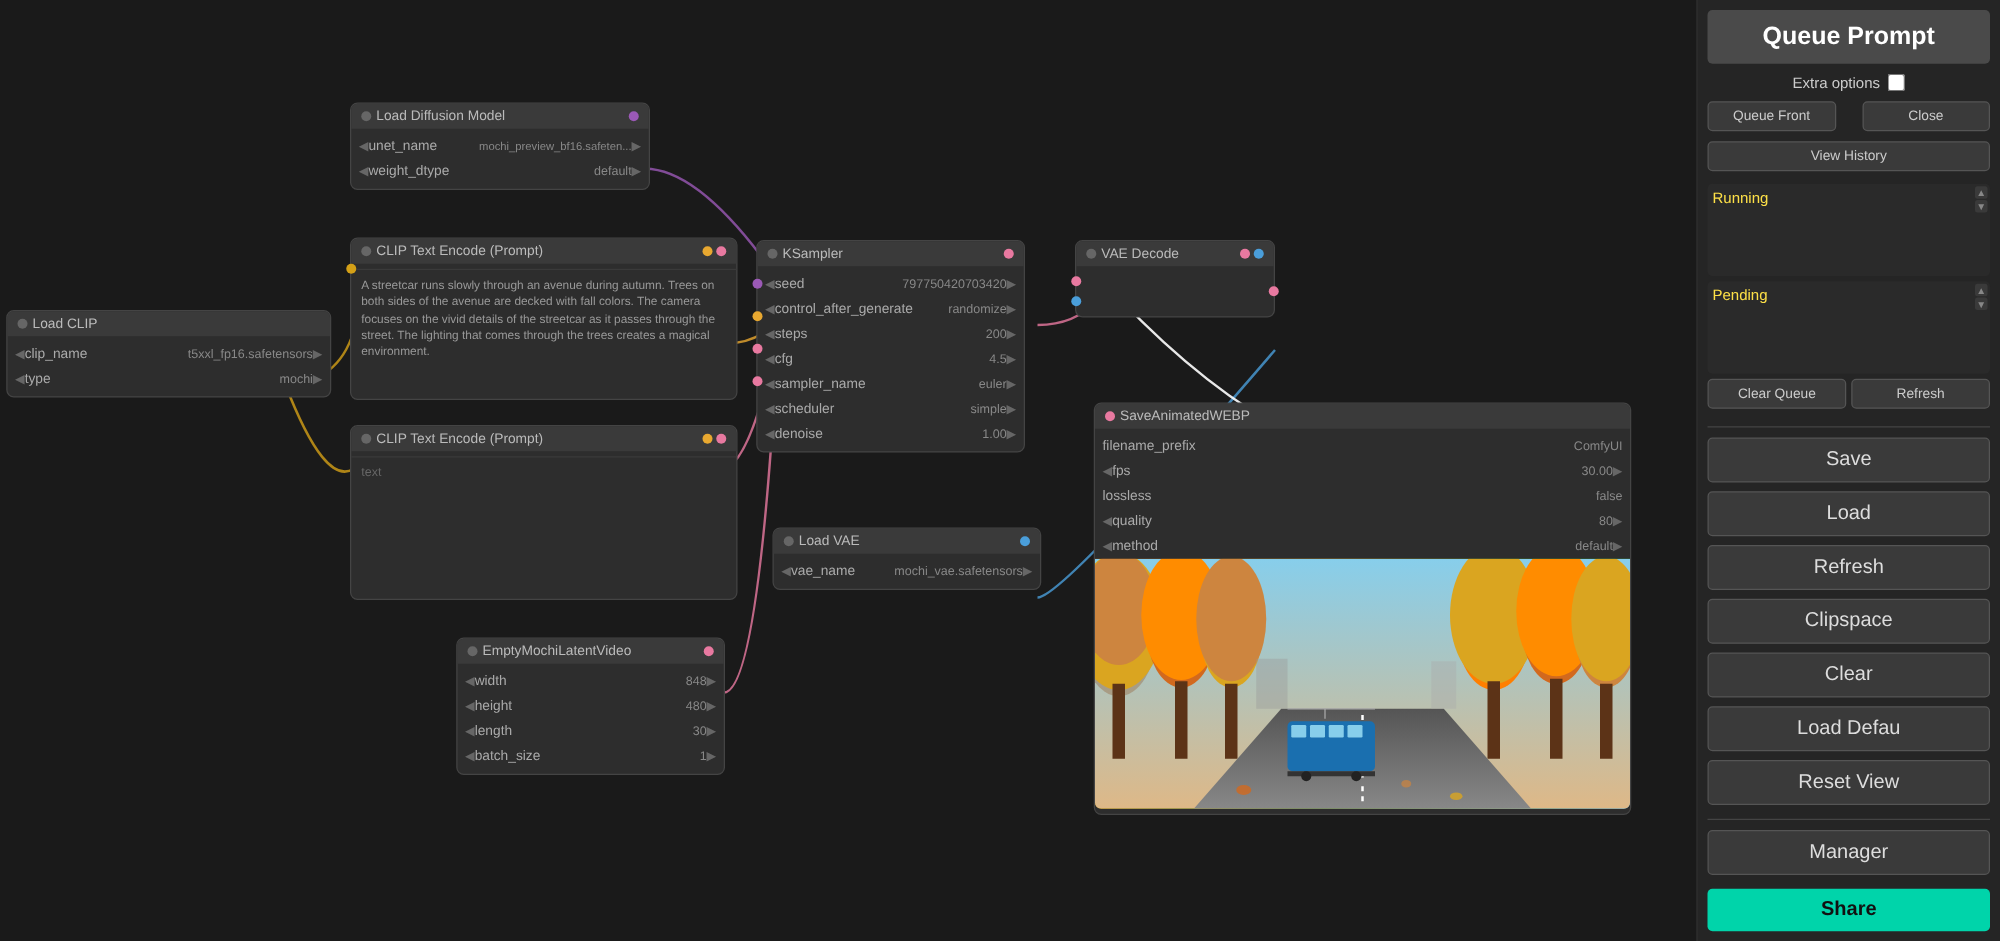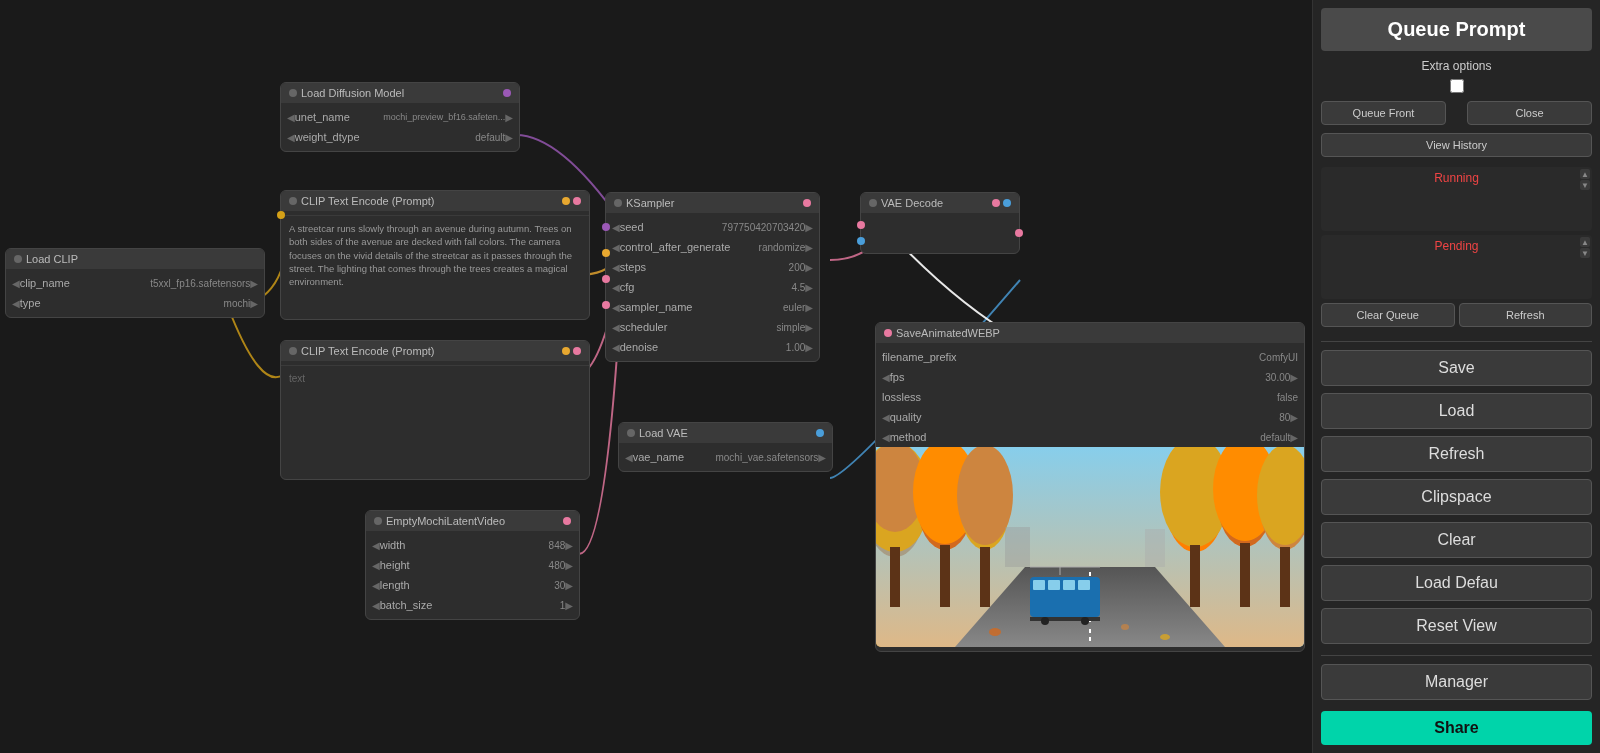--- a/index.html
+++ b/index.html
@@ -17,21 +17,21 @@
     
     #canvas-area {
       flex: 1;
       background: #1a1a1a;
       position: relative;
       overflow: hidden;
     }
 
     
     #right-panel {
-      width: 288px;
+      width: 243px;
       background: #252525;
       display: flex;
       flex-direction: column;
       border-left: 1px solid #333;
       padding: 8px;
       gap: 4px;
       overflow-y: auto;
     }
 
     
@@ -115,21 +115,20 @@
     }
 
     .extra-options-row {
       display: flex;
       align-items: center;
       justify-content: center;
       gap: 6px;
       font-size: 12px;
       color: #ccc;
       margin-bottom: 4px;
-      flex-direction: column;
     }
     .extra-options-cb {
       width: 14px;
       height: 14px;
     }
 
     .btn-row {
       display: flex;
       gap: 21px;
       margin-bottom: 4px;
@@ -211,23 +210,22 @@
     }
     .rp-section {
       flex: 1;
       background: #2a2a2a;
       border-radius: 4px;
       padding: 4px;
       min-height: 40px;
       position: relative;
     }
     .rp-label {
-      color: #ef4444;
+      color: #fde047;
       font-size: 12px;
-      text-align: center;
     }
     .rp-scrollbar {
       position: absolute;
       right: 2px;
       top: 2px;
       bottom: 2px;
       width: 10px;
       display: flex;
       flex-direction: column;
       gap: 1px;

